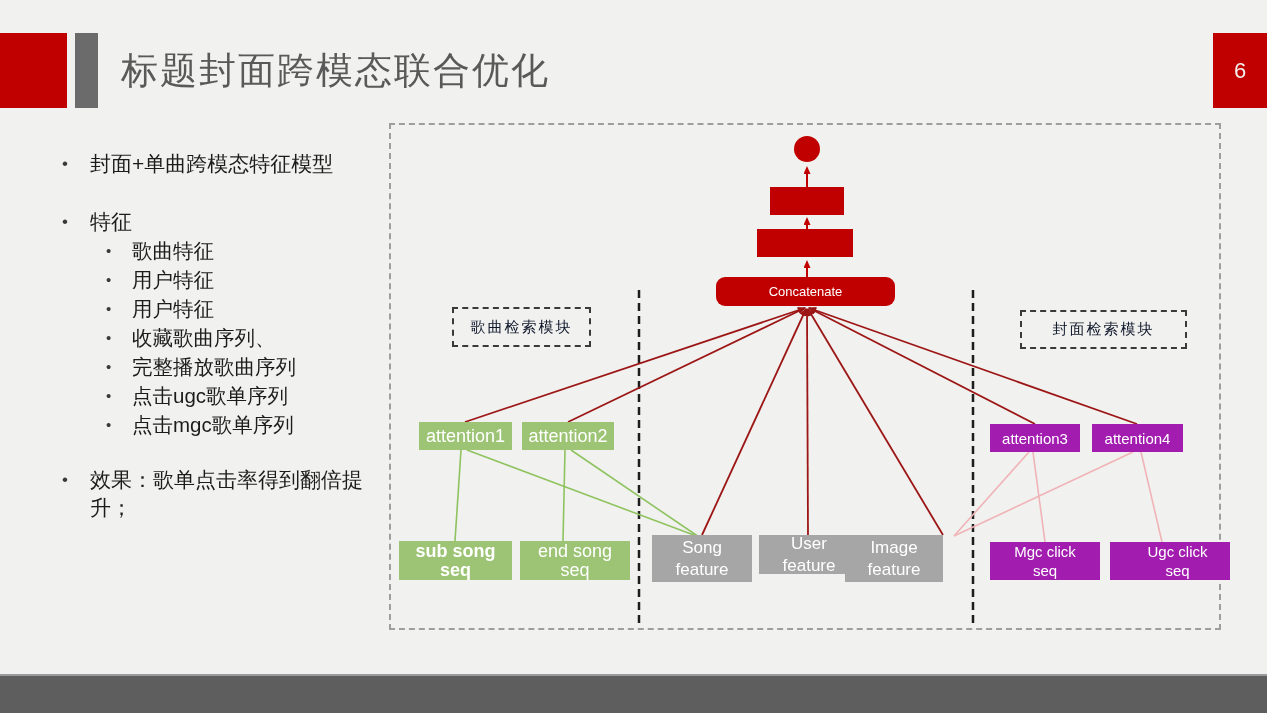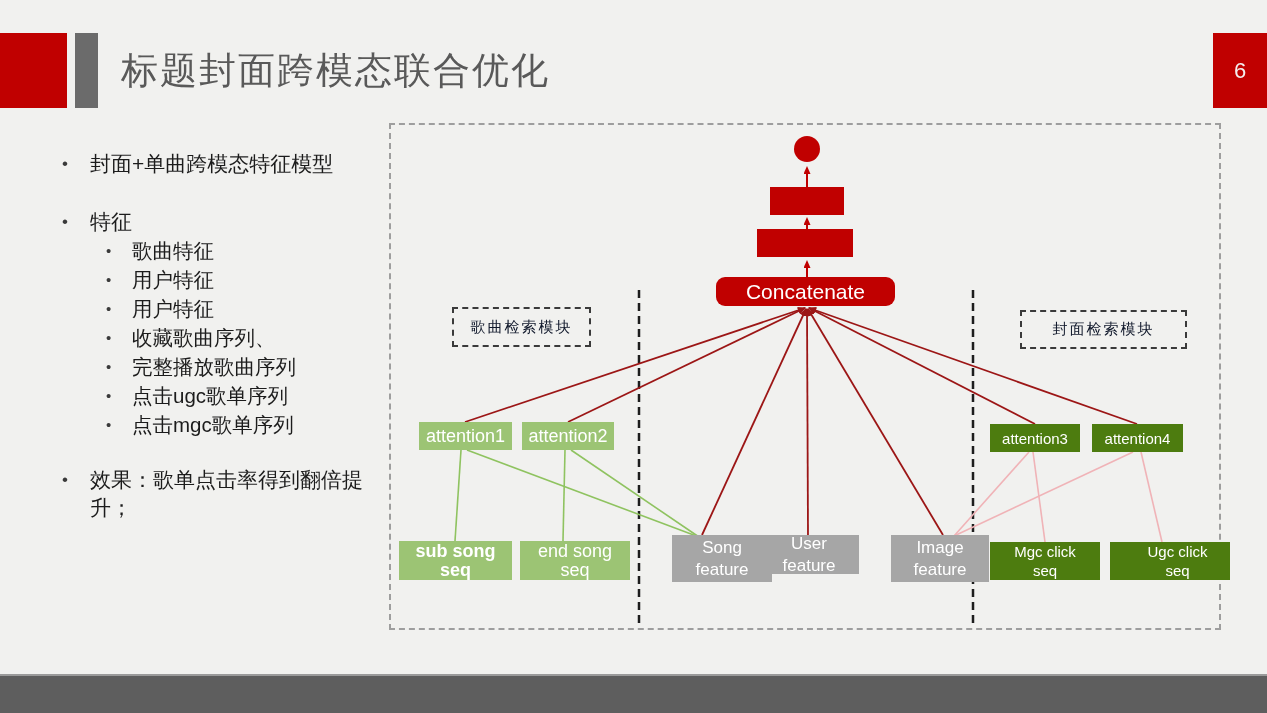--- a/index.html
+++ b/index.html
@@ -29,25 +29,25 @@
   .sublist .dot{width:26px;flex:0 0 26px;font-size:15px;}
 
   
   .diagram{position:absolute;left:389px;top:123px;width:832px;height:507px;
            border:2px dashed #9e9e9e;box-sizing:border-box;}
   .diagram svg{position:absolute;left:0;top:0;}
 
   .dbox{position:absolute;display:flex;align-items:center;justify-content:center;
         text-align:center;color:#ffffff;}
   .redfill{background:#c00000;}
-  .concat{border-radius:9px;font-size:21px;}
+  .concat{border-radius:9px;font-size:13px;}
   .module-label{border:2px dashed #3a3a3a;color:#0f172a;font-size:15px;letter-spacing:2px;
                 background:transparent;}
   .greenbox{background:#9cc474;font-size:18px;}
-  .pinkbox{background:#4d7c0f;font-size:15px;}
+  .pinkbox{background:#a21caf;font-size:15px;}
   .graybox{background:#a6a6a6;font-size:17px;line-height:22px;}
   .seqbox{line-height:19px;}
   .wrapnarrow{display:inline-block;}
   .w85{width:85px;}
   .w64{width:64px;}
 </style>
 </head>
 <body>
 
 <div class="slide">
@@ -154,27 +154,27 @@
     <div class="dbox pinkbox" style="left:599px;top:299px;width:90px;height:28px;">attention3</div>
     <div class="dbox pinkbox" style="left:701px;top:299px;width:91px;height:28px;">attention4</div>
 
     <div class="dbox greenbox seqbox" style="left:8px;top:416px;width:113px;height:39px;font-weight:bold;">
       <span class="wrapnarrow w85">sub song seq</span>
     </div>
     <div class="dbox greenbox seqbox" style="left:129px;top:416px;width:110px;height:39px;">
       <span class="wrapnarrow w85">end song seq</span>
     </div>
 
-    <div class="dbox graybox" style="left:261px;top:410px;width:100px;height:47px;margin-left:20px;">
+    <div class="dbox graybox" style="left:261px;top:410px;width:100px;height:47px;">
       <span class="wrapnarrow w64">Song feature</span>
     </div>
     <div class="dbox graybox" style="left:368px;top:410px;width:100px;height:39px;">
       <span class="wrapnarrow w64">User feature</span>
     </div>
-    <div class="dbox graybox" style="left:500px;top:410px;width:98px;height:47px;">
+    <div class="dbox graybox" style="left:454px;top:410px;width:98px;height:47px;">
       <span class="wrapnarrow w64">Image feature</span>
     </div>
 
     <div class="dbox pinkbox seqbox" style="left:599px;top:417px;width:110px;height:38px;">
       <span class="wrapnarrow w85">Mgc click seq</span>
     </div>
     <div class="dbox pinkbox seqbox" style="left:719px;top:417px;width:105px;height:38px;padding-left:15px;">
       <span class="wrapnarrow w85">Ugc click seq</span>
     </div>
 

